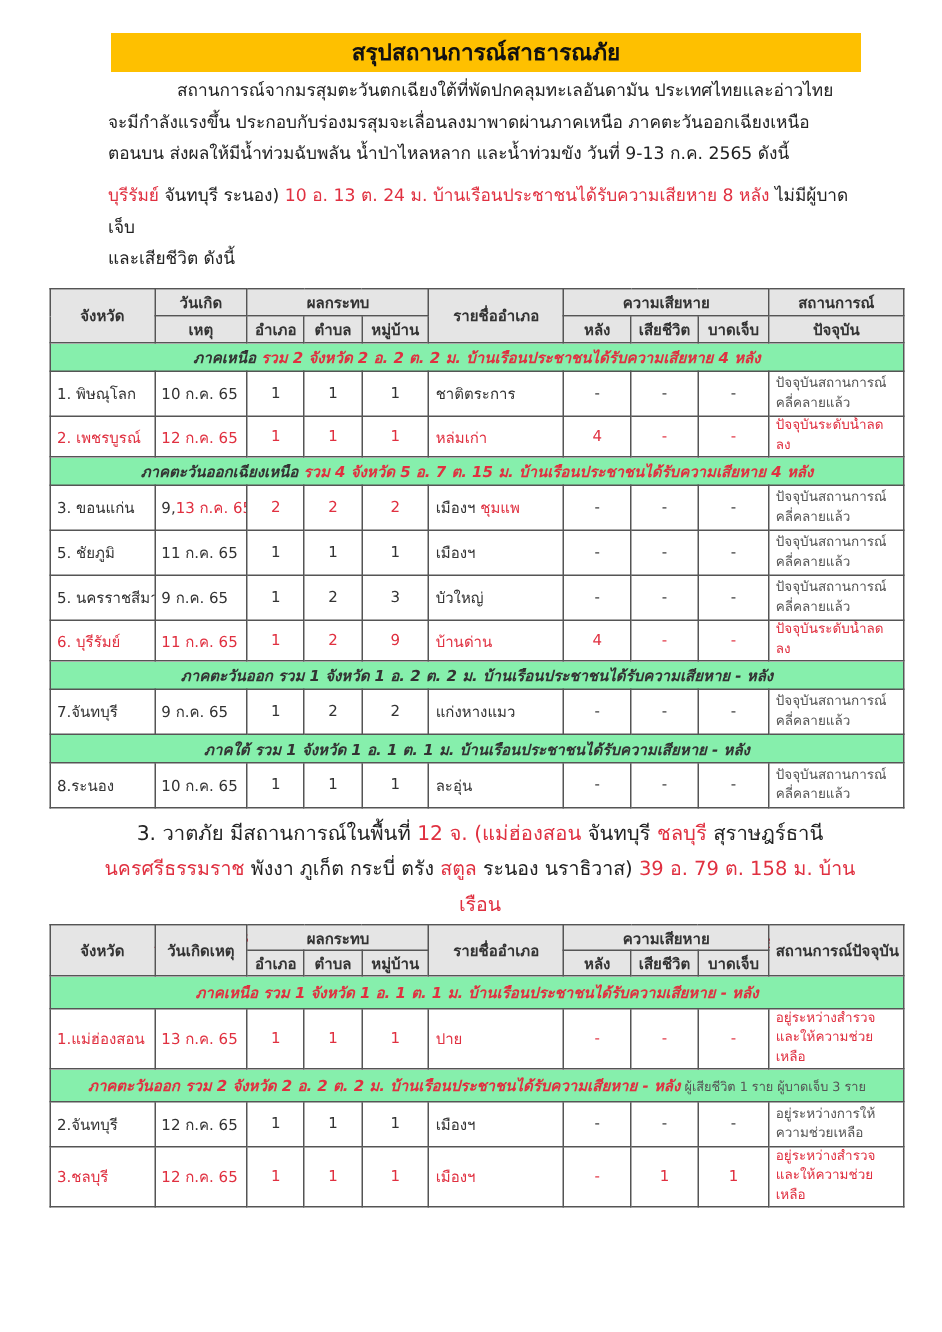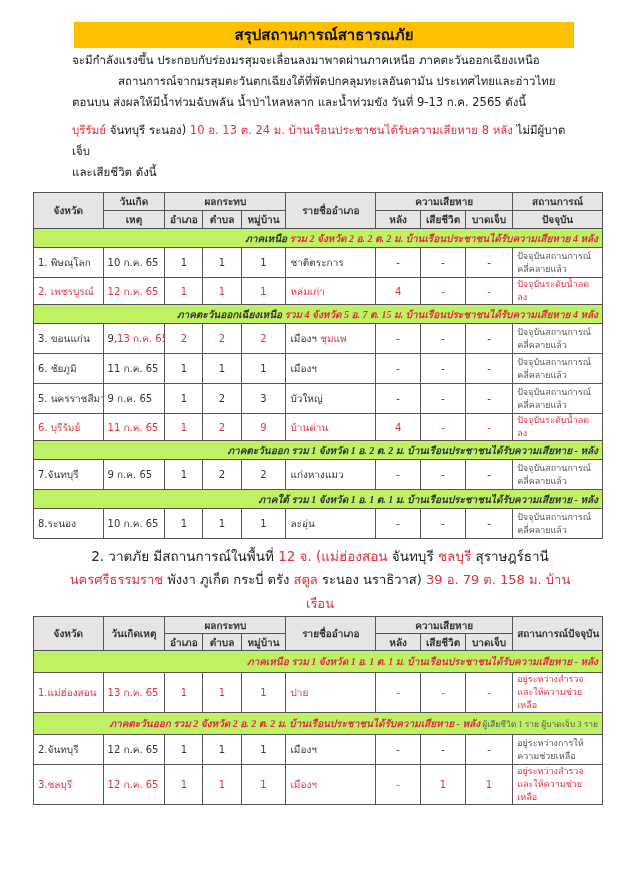--- a/index.html
+++ b/index.html
@@ -25,35 +25,35 @@
   table.tbl td, table.tbl th {
     border: 1px solid #555; padding: 0 4px; vertical-align: middle;
     overflow: hidden; white-space: nowrap;
   }
   table.tbl th {
     background: #e5e5e5; font-weight: bold; color: #333; text-align: center; font-size: 10px;
   }
   table.tbl td.c { text-align: center; }
   table.tbl td.l { text-align: left; }
   table.tbl td.region {
-    text-align: right; font-weight: bold; font-style: italic; background: #bef264; font-size: 10px; font-family: Liberation Serif, serif;
+    text-align: center; font-weight: bold; font-style: italic; background: #86efac; font-size: 10px;
   }
   table.tbl td.status { white-space: normal; line-height: 13px; font-size: 9px; color: #555; }
   tr.redrow td { color: #e03040; }
   tr.redrow td.status { color: #e03040; }
   .small { font-size: 8.5px; font-weight: normal; font-style: normal; color: #555; }
 </style>
 </head>
 <body>
 
 <div class="title-bar">สรุปสถานการณ์สาธารณภัย</div>
 
 <div class="para" style="top:50px;">
+  <div><span class="ind"></span><span>สถานการณ์จากมรสุมตะวันตกเฉียงใต้ที่พัดปกคลุมทะเลอันดามัน ประเทศไทยและอ่าวไทย</span></div>
   <div>จะมีกำลังแรงขึ้น ประกอบกับร่องมรสุมจะเลื่อนลงมาพาดผ่านภาคเหนือ ภาคตะวันออกเฉียงเหนือ</div>
-  <div><span class="ind"></span><span>สถานการณ์จากมรสุมตะวันตกเฉียงใต้ที่พัดปกคลุมทะเลอันดามัน ประเทศไทยและอ่าวไทย</span></div>
   <div>ตอนบน ส่งผลให้มีน้ำท่วมฉับพลัน น้ำป่าไหลหลาก และน้ำท่วมขัง วันที่ 9-13 ก.ค. 2565 ดังนี้</div>
 </div>
 
 <div class="para" style="top:120px;">
   <div><span class="red">บุรีรัมย์</span><span> จันทบุรี ระนอง) </span><span class="red">10 อ. 13 ต. 24 ม. บ้านเรือนประชาชนได้รับความเสียหาย 8 หลัง</span><span> ไม่มีผู้บาดเจ็บ</span></div>
   <div>และเสียชีวิต ดังนี้</div>
 </div>
 
 <table class="tbl" style="left:33px; top:192px; width:570px;">
   <colgroup>
@@ -127,21 +127,21 @@
     <td class="c red">2</td>
     <td class="c red">2</td>
     <td class="c red">2</td>
     <td class="l"><span>เมืองฯ </span><span class="red">ชุมแพ</span></td>
     <td class="c">-</td>
     <td class="c">-</td>
     <td class="c">-</td>
     <td class="status">ปัจจุบันสถานการณ์คลี่คลายแล้ว</td>
   </tr>
   <tr style="height:30px;">
-    <td class="l">6. ชัยภูมิ</td>
+    <td class="l">5. ชัยภูมิ</td>
     <td class="l">11 ก.ค. 65</td>
     <td class="c">1</td>
     <td class="c">1</td>
     <td class="c">1</td>
     <td class="l">เมืองฯ</td>
     <td class="c">-</td>
     <td class="c">-</td>
     <td class="c">-</td>
     <td class="status">ปัจจุบันสถานการณ์คลี่คลายแล้ว</td>
   </tr>
@@ -200,21 +200,21 @@
     <td class="l">ละอุ่น</td>
     <td class="c">-</td>
     <td class="c">-</td>
     <td class="c">-</td>
     <td class="status">ปัจจุบันสถานการณ์คลี่คลายแล้ว</td>
   </tr>
 </tbody>
   </table>
 
 <div class="para sec2" style="top:544px;">
-  <div><span>2. วาตภัย มีสถานการณ์ในพื้นที่ </span><span class="red">12 จ. (แม่ฮ่องสอน</span><span> จันทบุรี </span><span class="red">ชลบุรี</span><span> สุราษฎร์ธานี</span></div>
+  <div><span>3. วาตภัย มีสถานการณ์ในพื้นที่ </span><span class="red">12 จ. (แม่ฮ่องสอน</span><span> จันทบุรี </span><span class="red">ชลบุรี</span><span> สุราษฎร์ธานี</span></div>
   <div style="font-size:13px;"><span class="red">นครศรีธรรมราช</span><span> พังงา ภูเก็ต กระบี่ ตรัง </span><span class="red">สตูล</span><span> ระนอง นราธิวาส) </span><span class="red">39 อ. 79 ต. 158 ม. บ้านเรือน</span></div>
   <div style="font-size:12px;"><span class="red">ประชาชนได้รับความเสียหาย 825 หลัง มีผู้เสียชีวิต 1 ราย มีผู้ได้รับบาดเจ็บ 2 ราย</span><span> ดังนี้</span></div>
 </div>
 
 <table class="tbl" style="left:33px; top:616px; width:570px;">
   <colgroup>
     <col style="width:62px">
       <col style="width:55px">
       <col style="width:34px">
       <col style="width:34px">

